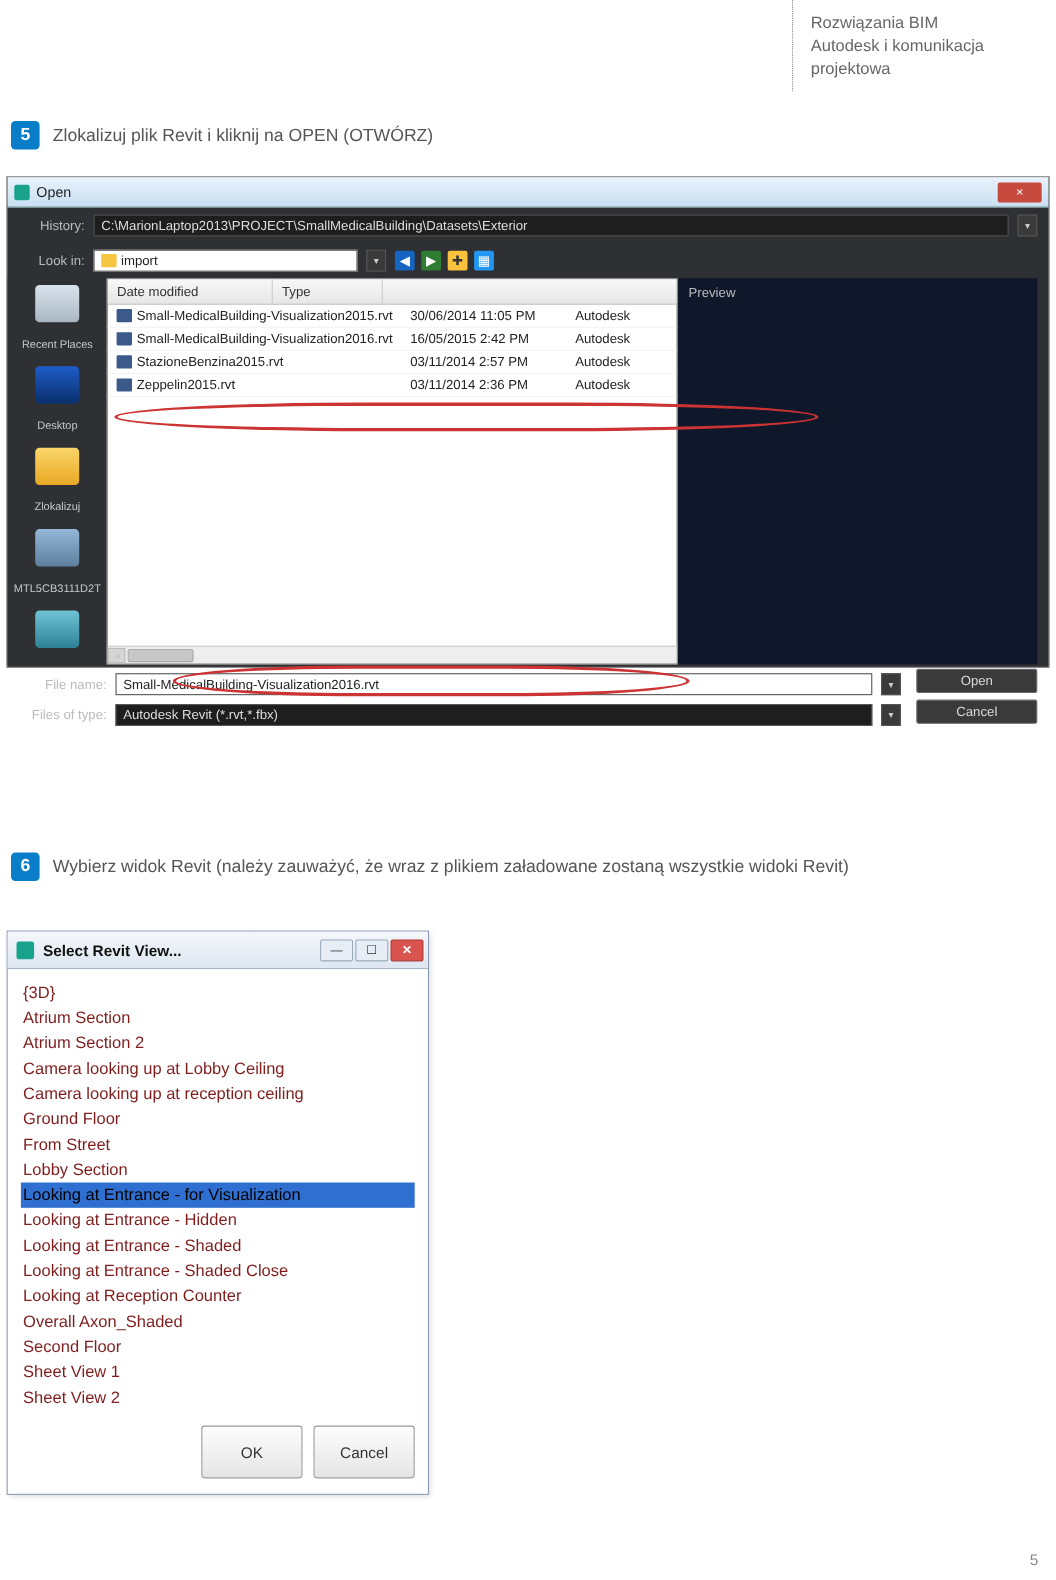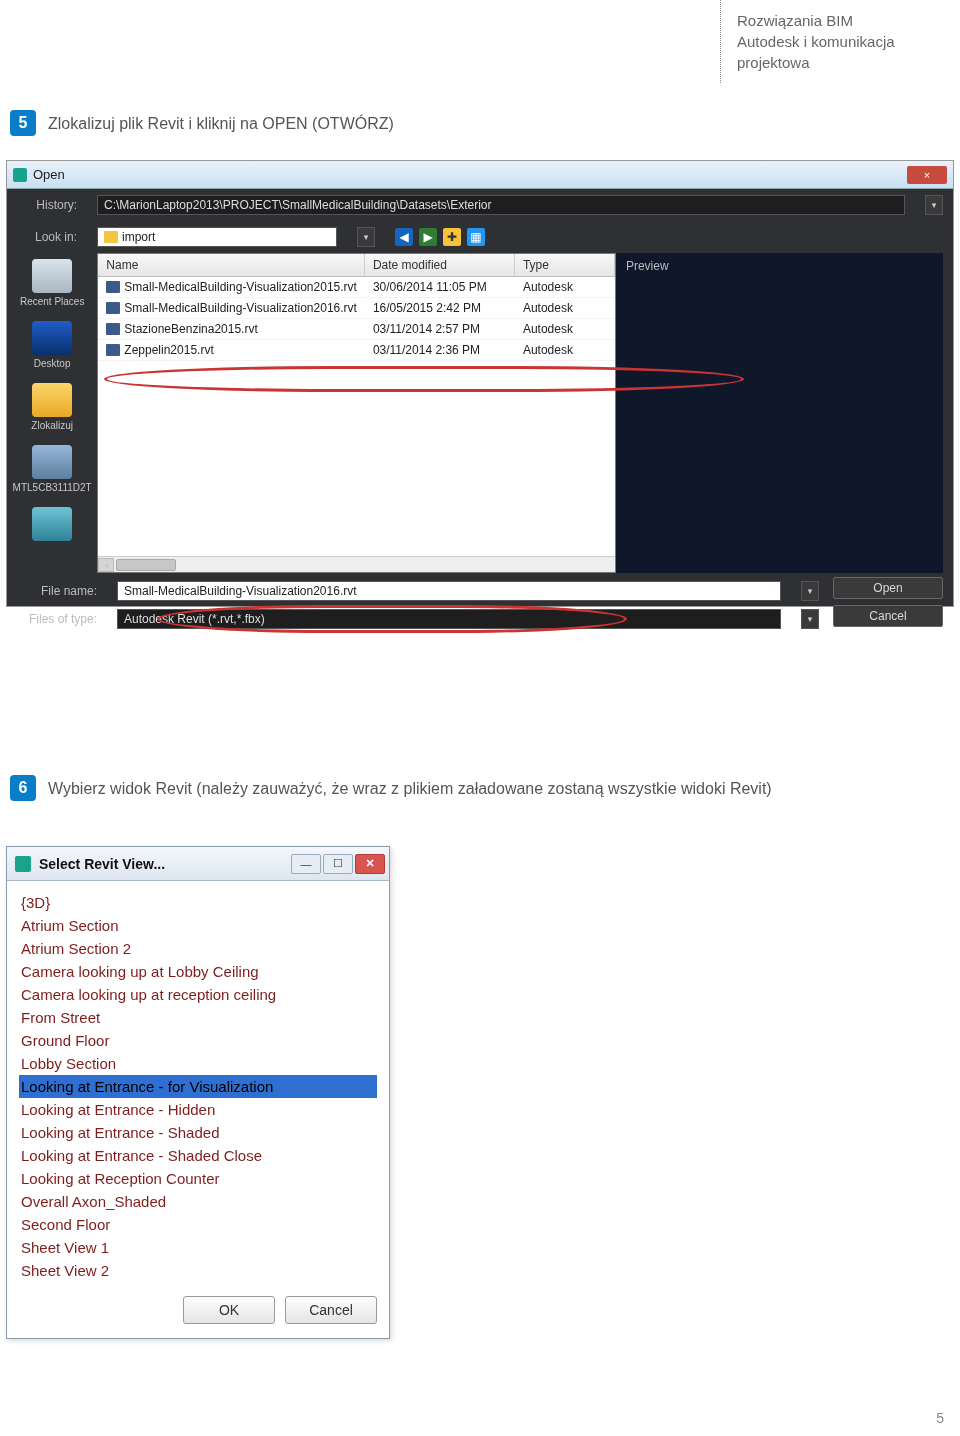--- a/index.html
+++ b/index.html
@@ -89,21 +89,21 @@
     background:#2f3033;
     color:#c8c8c8;
     height: calc(100% - 28px);
     display:flex;
     flex-direction:column;
   }
   .open-row {
     display:flex;
     align-items:center;
     padding:6px 10px;
-    gap:20px;
+    gap:8px;
     font-size:12px;
   }
   .open-label { width:60px; text-align:right; color:#bbb; }
   .open-field {
     background:#1e1e1e;
     border:1px solid #555;
     color:#ddd;
     padding:2px 6px;
     flex:1;
     height:20px;
@@ -125,21 +125,21 @@
     width:100px;
     background:#2f3033;
     padding-top:6px;
     display:flex;
     flex-direction:column;
     align-items:center;
     gap:14px;
     color:#c8c8c8;
     font-size:10px;
   }
-  .place { display:flex; flex-direction:column; align-items:center; gap:3px; text-align:center; line-height:1.1;}
+  .place { display:flex; flex-direction:column; align-items:center; gap:15px; text-align:center; line-height:1.1;}
   .place .picon { width:40px; height:34px; background:#5a6373; border-radius:4px; }
   .picon.recent{background:linear-gradient(#d9e3ec,#a9b6c2);}
   .picon.desktop{background:linear-gradient(#1e5cc9,#0a2f6b);}
   .picon.lib{background:linear-gradient(#fbd66a,#e8a823);}
   .picon.comp{background:linear-gradient(#96b7d8,#5d7f9e);}
   .picon.ftp{background:linear-gradient(#6fc3d5,#2f8296);}
   .filelist-wrap { flex:1; background:#fff; border:1px solid #777; min-height:320px; position:relative;}
   .fl-head {
     display:flex;
     background:linear-gradient(#f8f8f8,#e6e6e6);
@@ -226,21 +226,21 @@
     color:#000000;
   }
   .srv-buttons{
     display:flex;
     justify-content:flex-end;
     gap:10px;
     padding:10px 12px 14px;
   }
   .srv-btn{
     width:92px;
-    padding:5px 0;
+    padding:15px 0;
     border:1px solid #9a9a9a;
     background:linear-gradient(#fdfdfd,#e5e5e5);
     border-radius:3px;
     font-size:14px;
     text-align:center;
     cursor:pointer;
   }
   .page-num{
     position:absolute;
     bottom:10px;
@@ -318,21 +318,20 @@
             <div class="picon comp"></div>
             <span>MTL5CB3111D2T</span>
           </div>
         <div class="place">
             <div class="picon ftp"></div>
             <span></span>
           </div>
       </div>
       <div class="filelist-wrap">
         <div class="fl-head">
-          <div class="col-name">Name</div>
           <div class="col-date">Date modified</div>
           <div class="col-type">Type</div>
         </div>
         <div id="file-rows">
             <div class="fl-row">
               <div class="col-name">
                 <span class="rvt-ico"></span>
                 <span>Small-MedicalBuilding-Visualization2015.rvt</span>
               </div>
               <div class="col-date">30/06/2014 11:05 PM</div>
@@ -411,22 +410,22 @@
       <span class="wb">☐</span>
       <span class="wb close">✕</span>
     </span>
   </div>
   <div class="srv-list" id="srv-list">
       <div class="srv-item">{3D}</div>
       <div class="srv-item">Atrium Section</div>
       <div class="srv-item">Atrium Section 2</div>
       <div class="srv-item">Camera looking up at Lobby Ceiling</div>
       <div class="srv-item">Camera looking up at reception ceiling</div>
+      <div class="srv-item">Ground Floor</div>
       <div class="srv-item">From Street</div>
-      <div class="srv-item">Ground Floor</div>
       <div class="srv-item">Lobby Section</div>
       <div class="srv-item selected">Looking at Entrance - for Visualization</div>
       <div class="srv-item">Looking at Entrance - Hidden</div>
       <div class="srv-item">Looking at Entrance - Shaded</div>
       <div class="srv-item">Looking at Entrance - Shaded Close</div>
       <div class="srv-item">Looking at Reception Counter</div>
       <div class="srv-item">Overall Axon_Shaded</div>
       <div class="srv-item">Second Floor</div>
       <div class="srv-item">Sheet View 1</div>
       <div class="srv-item">Sheet View 2</div>

